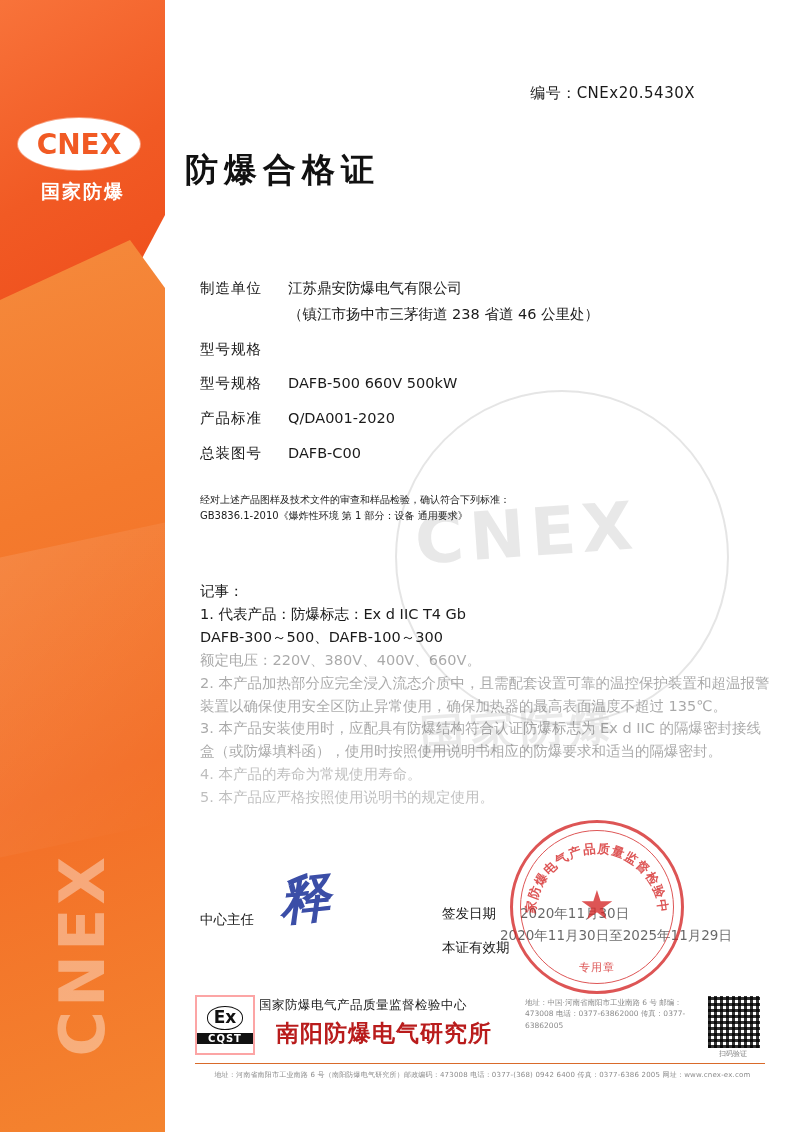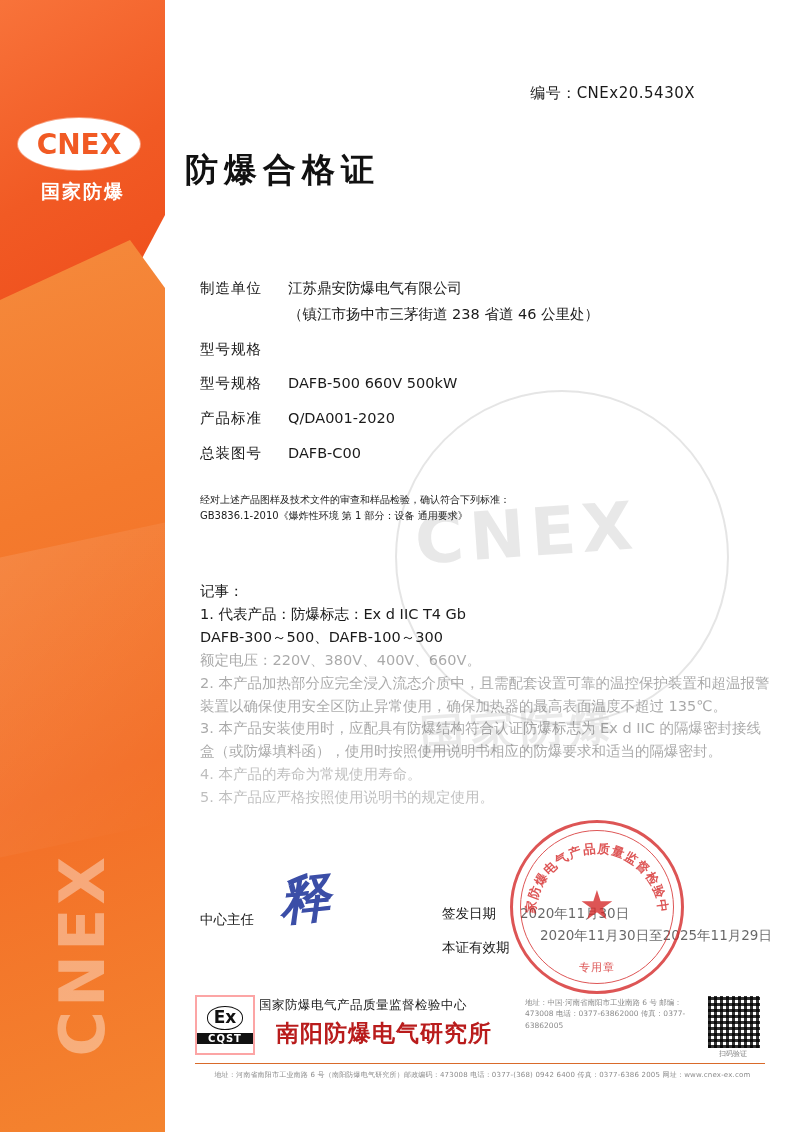--- a/index.html
+++ b/index.html
@@ -255,21 +255,21 @@
     color: rgba(20,20,20,0.65);
   }
   .valid-label {
     position: absolute;
     left: 242px;
     top: 32px;
     margin-top: 12px;
   }
   .valid-val {
     position: absolute;
-    left: 340px;
+    left: 300px;
     top: 32px;
     color: rgba(20,20,20,0.65);
     text-align: right;
   }
   
   .seal {
     position: absolute;
     left: 345px;
     top: 820px;
     width: 168px;

